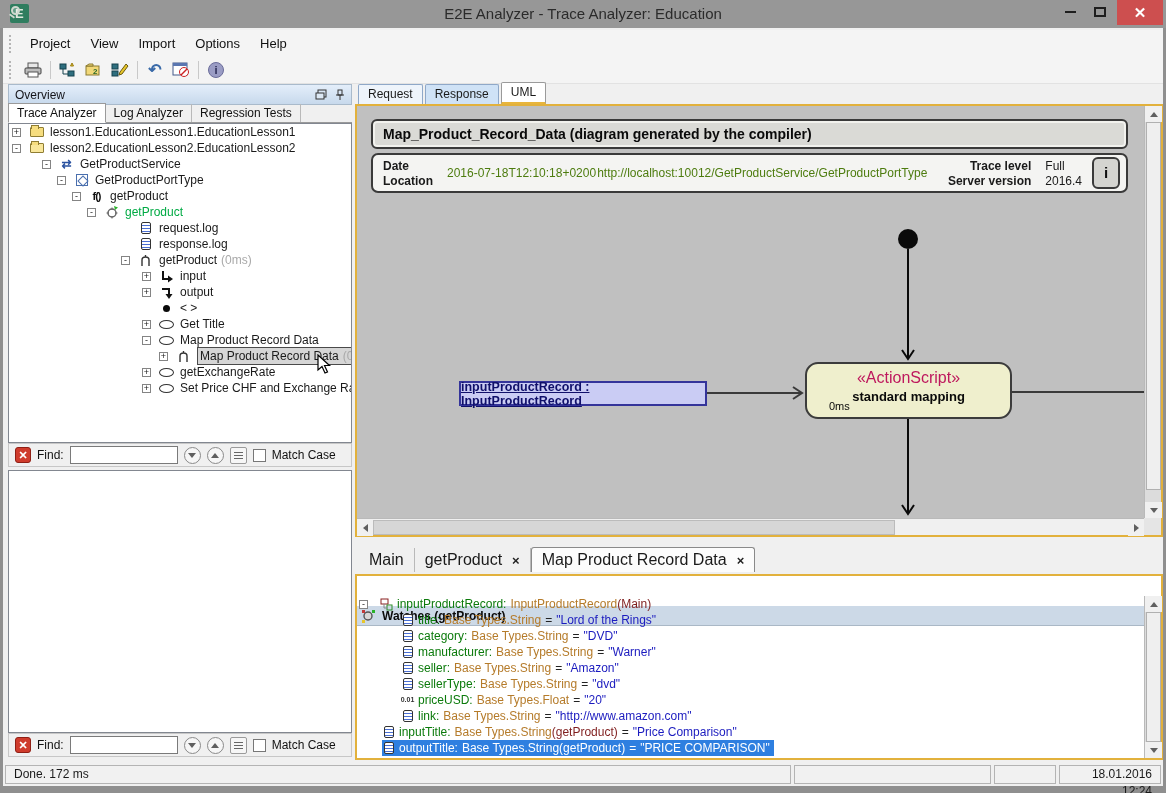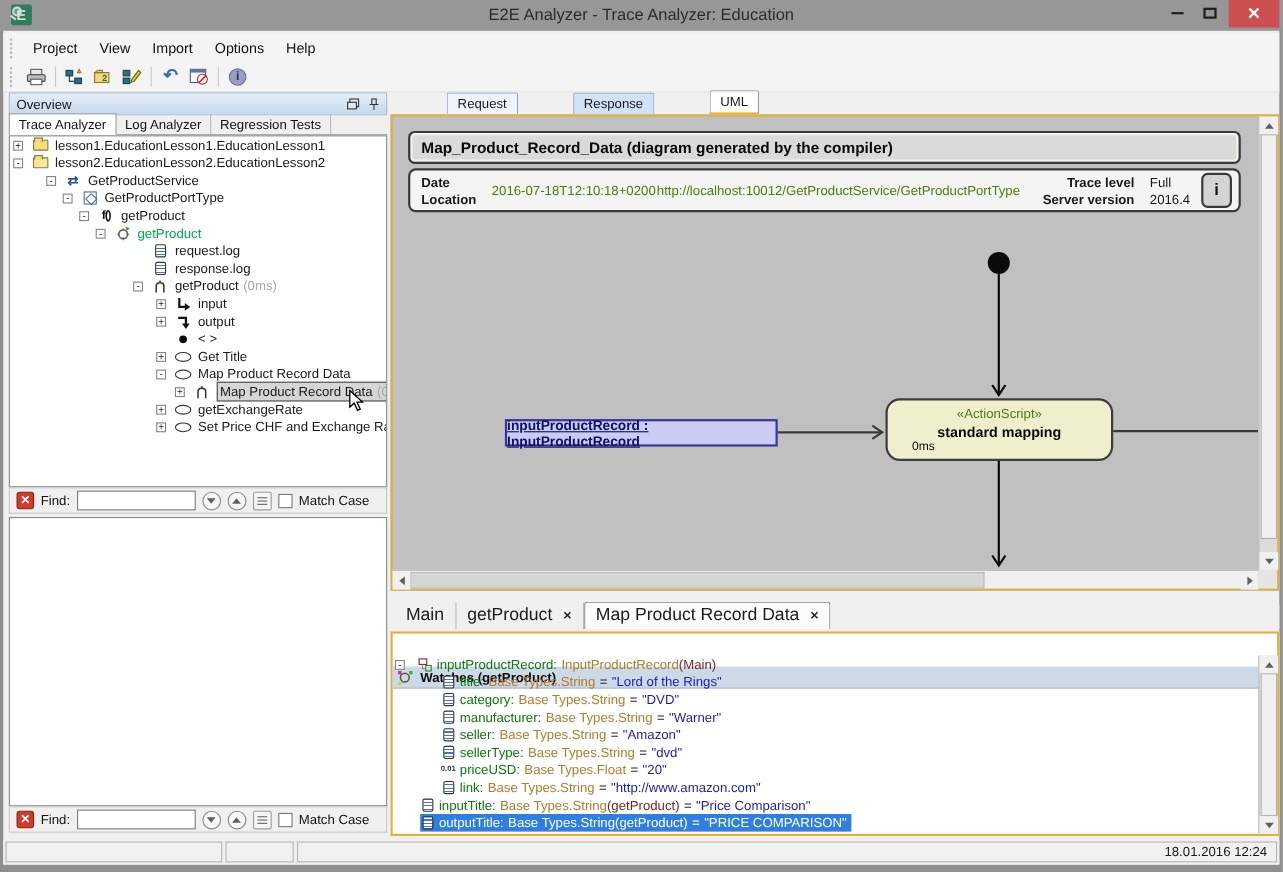--- a/index.html
+++ b/index.html
@@ -76,39 +76,39 @@
   .tri-dn { width:0; height:0; border-left:4px solid transparent; border-right:4px solid transparent; border-top:5px solid #5f5f5f; }
   .tri-up { width:0; height:0; border-left:4px solid transparent; border-right:4px solid transparent; border-bottom:5px solid #5f5f5f; }
   .hl-all { width:17px; height:17px; border:1px solid #9a9a9a; border-radius:2px; background:#f6f6f6; display:flex; flex-direction:column; justify-content:center; gap:2px; padding:0 3px; }
   .hl-all i { height:1px; background:#666; }
   .cbx { width:13px; height:13px; border:1px solid #777; background:#fff; }
   .panel2 { position:absolute; left:0; top:386px; right:0; height:263px; background:#fff; border:1px solid #828790; }
 
   
   .right-panel { position:absolute; left:355px; top:84px; width:808px; height:676px; }
   .rtabs { position:absolute; left:0; top:0; right:0; height:20px; display:flex; align-items:flex-end; gap:2px; padding-left:3px; }
-  .rtab { padding:2px 9px 3px 9px; font-size:12px; border:1px solid #8fa8c8; border-bottom:none; border-radius:2px 2px 0 0;margin-left:48px; }
+  .rtab { padding:2px 9px 3px 9px; font-size:12px; border:1px solid #8fa8c8; border-bottom:none; border-radius:2px 2px 0 0; }
   .rtab.req { background:#eef4fb; }
   .rtab.resp { background:#cfe2f6; }
   .rtab.active { background:#fff; border-color:#9a9a9a; border-bottom:2px solid #e8b53c; font-size:12px; }
 
   .uml-panel { position:absolute; left:0; top:20px; width:808px; height:433px; border:2px solid #e2b13c; background:#c0c0c0; }
   .uml-content { position:absolute; left:0; top:0; width:787px; height:412px; overflow:hidden; }
   .diagram-svg { position:absolute; left:0; top:0; }
   .d-title { position:absolute; left:14px; top:13px; width:757px; height:30px; background:#dadad6; border:2px solid #3a3a3a; border-radius:6px; box-shadow:inset 0 0 0 2px #f2f2ee; font-weight:bold; font-size:14px; line-height:26px; padding-left:10px; color:#0a0a0a; }
   .d-info { position:absolute; left:14px; top:47px; width:757px; height:40px; background:#f4f4f2; border:2px solid #3a3a3a; border-radius:7px; display:flex; align-items:center; padding:0 6px 0 10px; }
   .d-info .lcol { width:64px; display:flex; flex-direction:column; gap:1px; font-weight:bold; font-size:12px; }
   .d-info .vcol { flex:1; display:flex; gap:1px; font-size:12px; color:#4d7c0f; }
   .d-info .rlab { display:flex; flex-direction:column; gap:1px; font-weight:bold; font-size:12px; text-align:right; margin-right:14px; }
   .d-info .rval { display:flex; flex-direction:column; gap:1px; font-size:12px; margin-right:10px; }
   .i-btn { width:28px; height:32px; border:2px solid #3a3a3a; border-radius:6px; background:#d4d4d0; font-weight:bold; font-size:15px; text-align:center; line-height:28px; color:#111; }
   .obj-node { position:absolute; left:102px; top:275px; width:248px; height:25px; background:#caccf4; border:2px solid #34349a; display:flex; align-items:center; justify-content:center; }
   .obj-node span { color:#10106a; font-weight:bold; font-size:12.5px; text-decoration:underline; }
   .act-node { position:absolute; left:448px; top:256px; width:207px; height:57px; background:#efefcd; border:2px solid #3c3c3c; border-radius:13px; text-align:center; }
-  .stereo { margin-top:5px; color:#4d7c0f; font-size:12px; }
+  .stereo { margin-top:5px; color:#be185d; font-size:16px; }
   .act-name { margin-top:2px; font-weight:bold; font-size:13px; color:#0a0a0a; }
   .act-dur { position:absolute; left:22px; bottom:5px; font-size:11px; color:#0a0a0a; }
   
   .vscroll { position:absolute; right:0; top:0; width:17px; height:412px; background:#dcdcdc; border-left:1px solid #b9b9b9; }
   .hscroll { position:absolute; left:0; bottom:0; height:17px; width:787px; background:#f0f0f0; border-top:1px solid #b9b9b9; }
   .sb-btn { position:absolute; width:17px; height:16px; background:#f0f0f0; display:flex; align-items:center; justify-content:center; }
   .v-up{top:0;} .v-dn{bottom:0;}
   .h-l{left:0; height:17px; width:16px;} .h-r{right:0; height:17px; width:16px;}
   .v-thumb { position:absolute; left:1px; width:15px; top:16px; height:368px; background:#efefef; border:1px solid #b0b0b0; }
   .h-thumb { position:absolute; top:1px; height:15px; left:16px; width:522px; background:#d6d6d6; border:1px solid #bbb; }
@@ -640,18 +640,19 @@
             <span class="tri-up"></span>
           </div>
         <div class="sb-btn v-dn">
             <span class="tri-dn"></span>
           </div>
       </div>
     </div>
   </div>
 
   <div class="statusbar">
+    <div class="seg seg1">Done. 172 ms</div>
     <div class="seg seg2"></div>
     <div class="seg seg3"></div>
     <div class="seg seg4">18.01.2016 12:24</div>
   </div>
 
 </div>
 
 </body></html>

